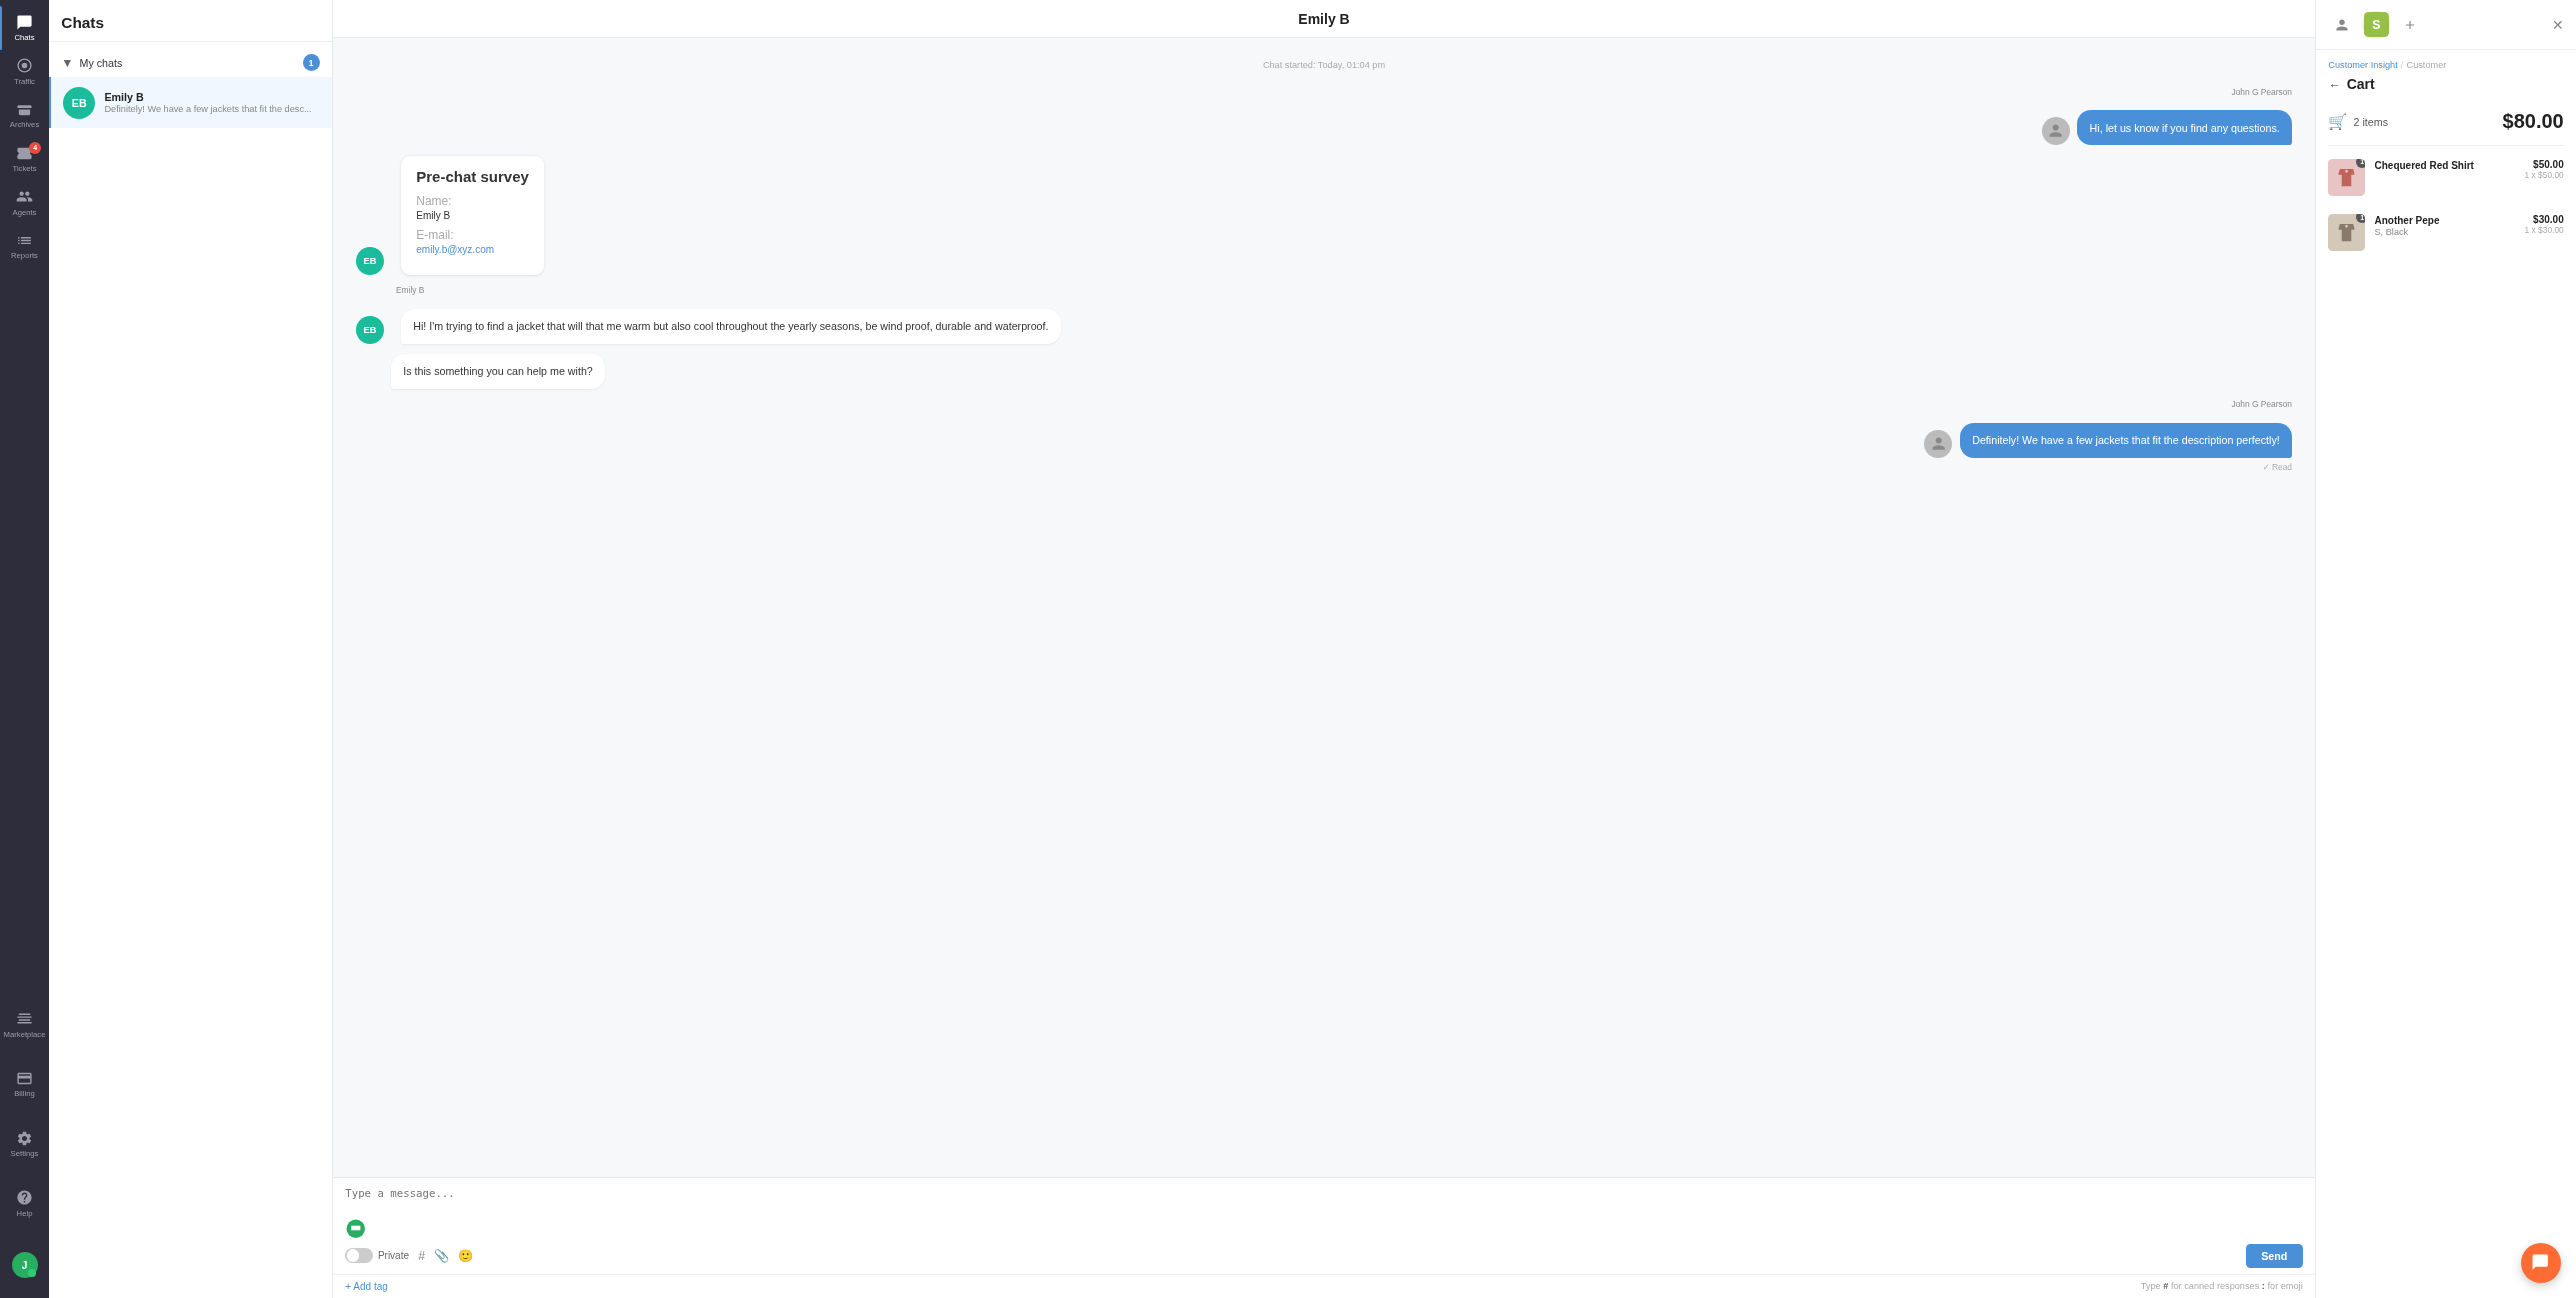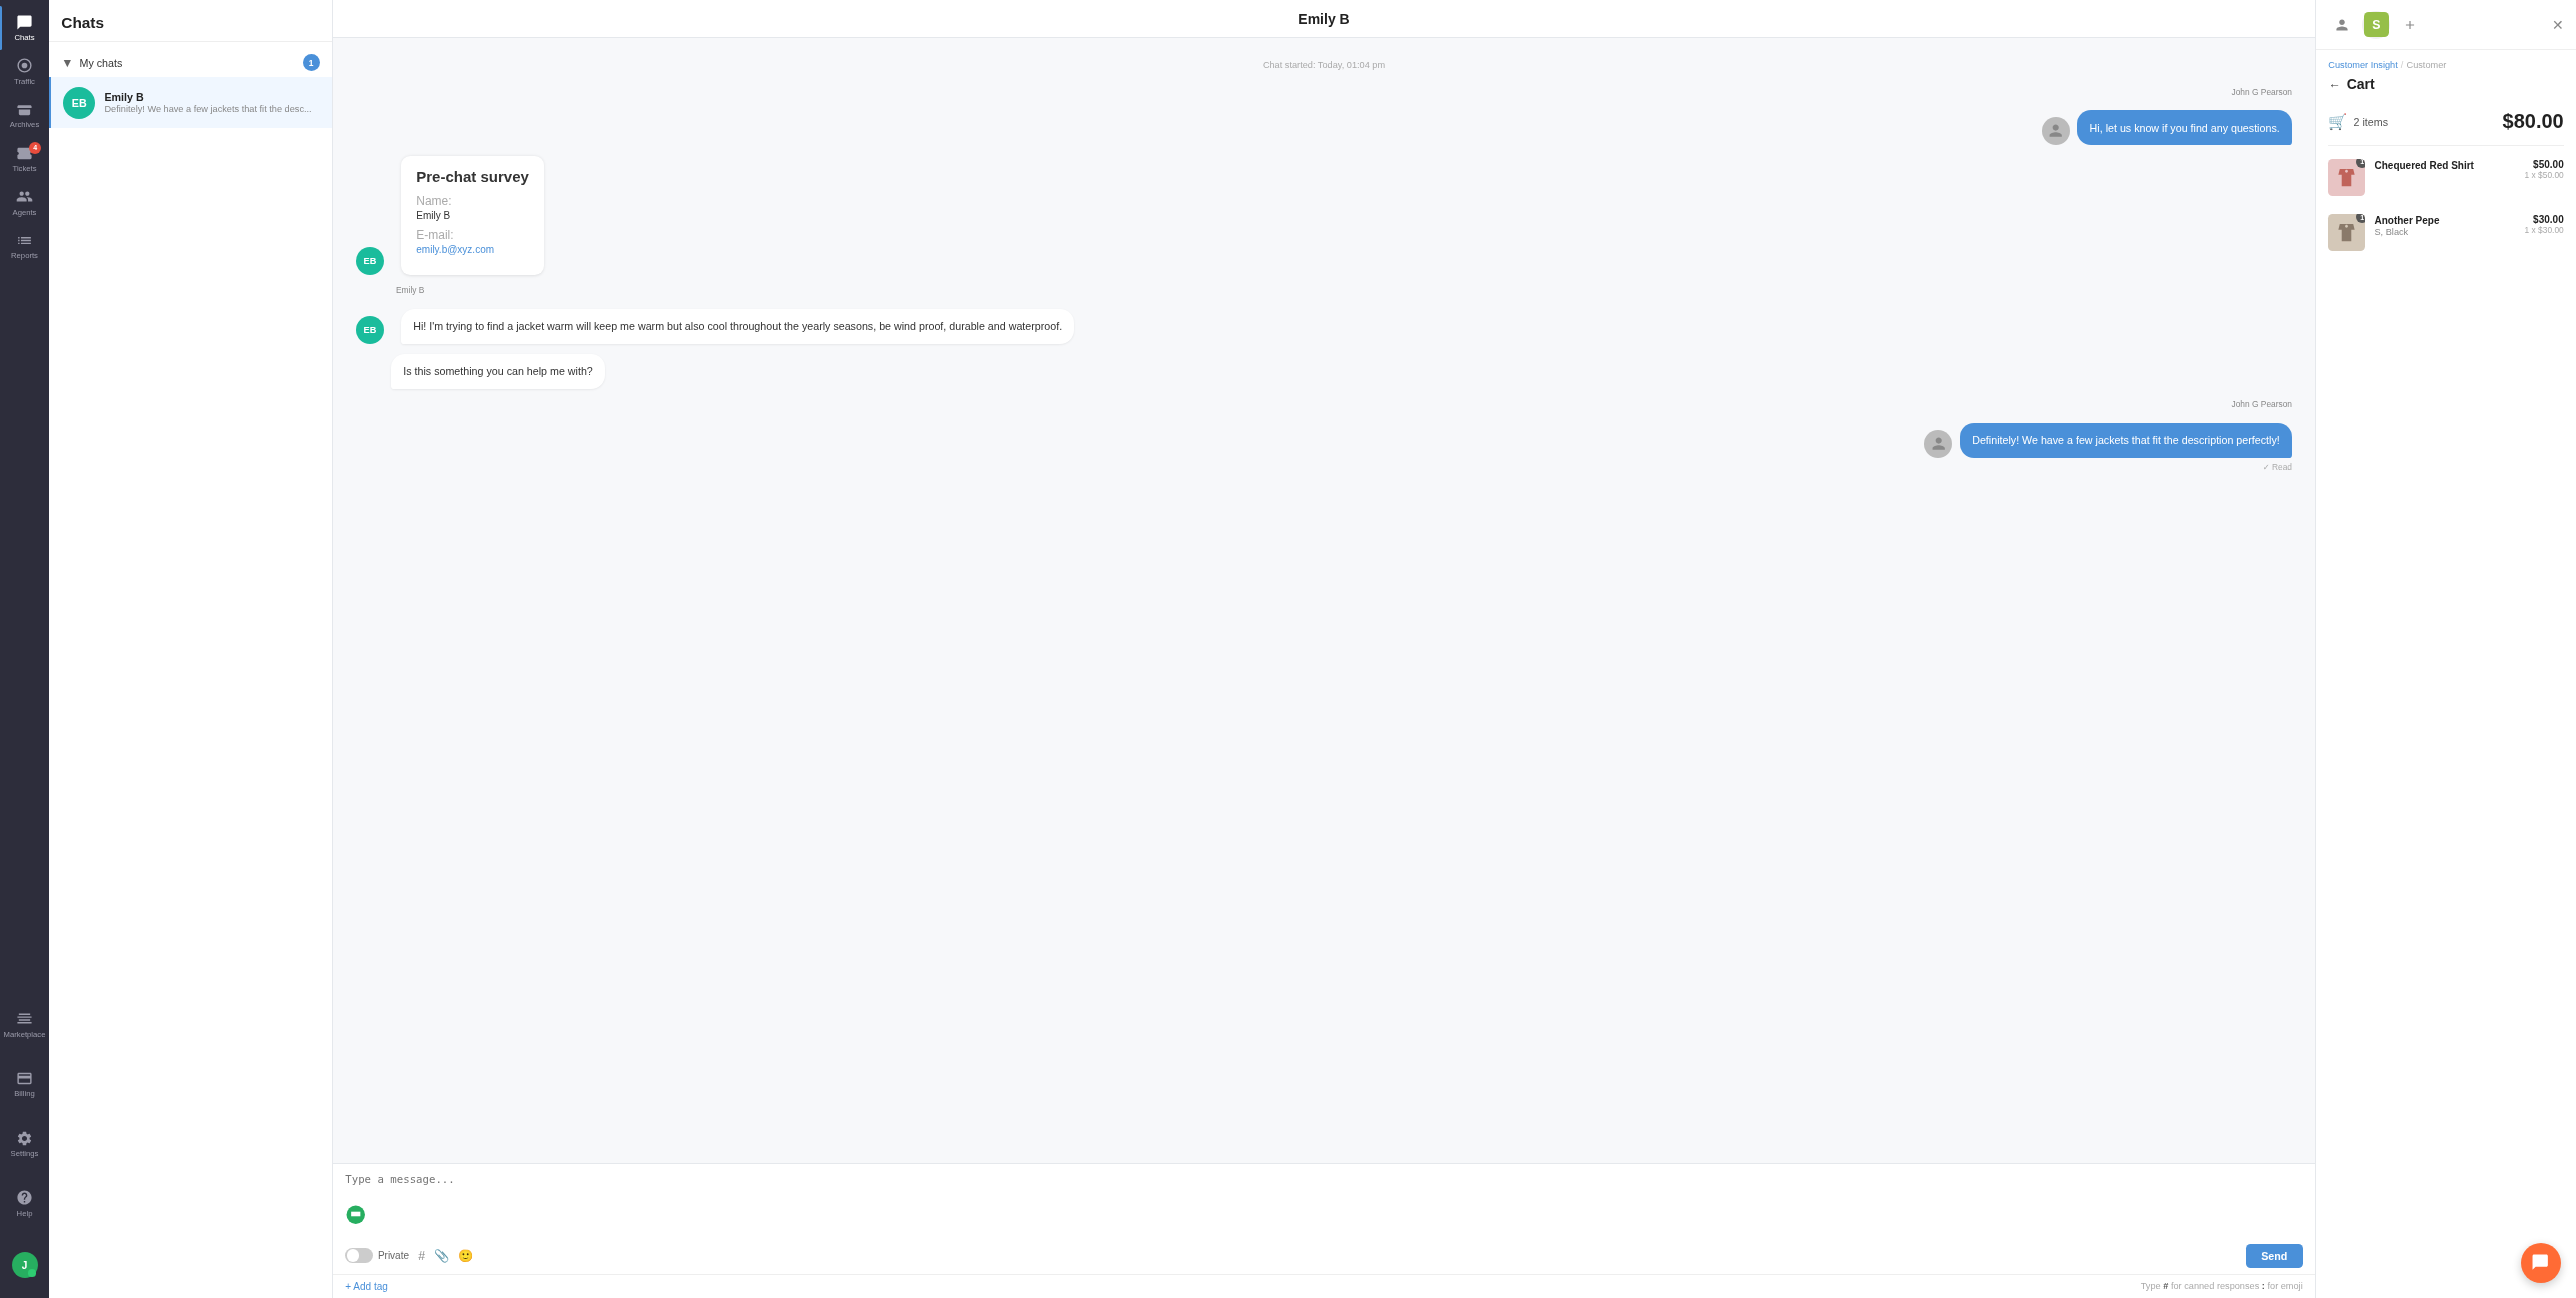--- a/index.html
+++ b/index.html
@@ -191,21 +191,21 @@
       font-size: 10.7px;
       color: #555;
       background: transparent;
       resize: none;
       min-height: 28px;
     }
     .input-toolbar {
       display: flex;
       align-items: center;
       gap: 9.2px;
-      margin-top: 18px;
+      margin-top: 4px;
     }
     .toggle-private { display: flex; align-items: center; gap: 4.6px; font-size: 10px; color: #666; }
     .toggle-switch {
       width: 28px;
       height: 15.4px;
       background: #ccc;
       border-radius: 7.7px;
       position: relative;
       cursor: pointer;
     }
@@ -505,21 +505,21 @@
         <div class="field-label">Name:</div>
         <div class="field-value">Emily B</div>
         <div class="field-label">E-mail:</div>
         <div class="field-value"><a class="field-link">emily.b@xyz.com</a></div>
       </div>
     </div>
 
     <div class="msg-sender left">Emily B</div>
     <div class="msg-row">
       <div class="avatar green" style="width:28px;height:28px;font-size:9.2px;flex-shrink:0;">EB</div>
-      <div class="msg-bubble incoming">Hi! I'm trying to find a jacket warm will keep me warm but also cool throughout the yearly seasons, be wind proof, durable and waterproof.</div>
+      <div class="msg-bubble incoming">Hi! I'm trying to find a jacket that will that me warm but also cool throughout the yearly seasons, be wind proof, durable and waterproof.</div>
     </div>
 
     <div class="msg-row" style="margin-left:35px;">
       <div class="msg-bubble incoming">Is this something you can help me with?</div>
     </div>
 
     <div style="text-align:right;">
       <div class="msg-sender">John G Pearson</div>
     </div>
     <div class="msg-row right">

